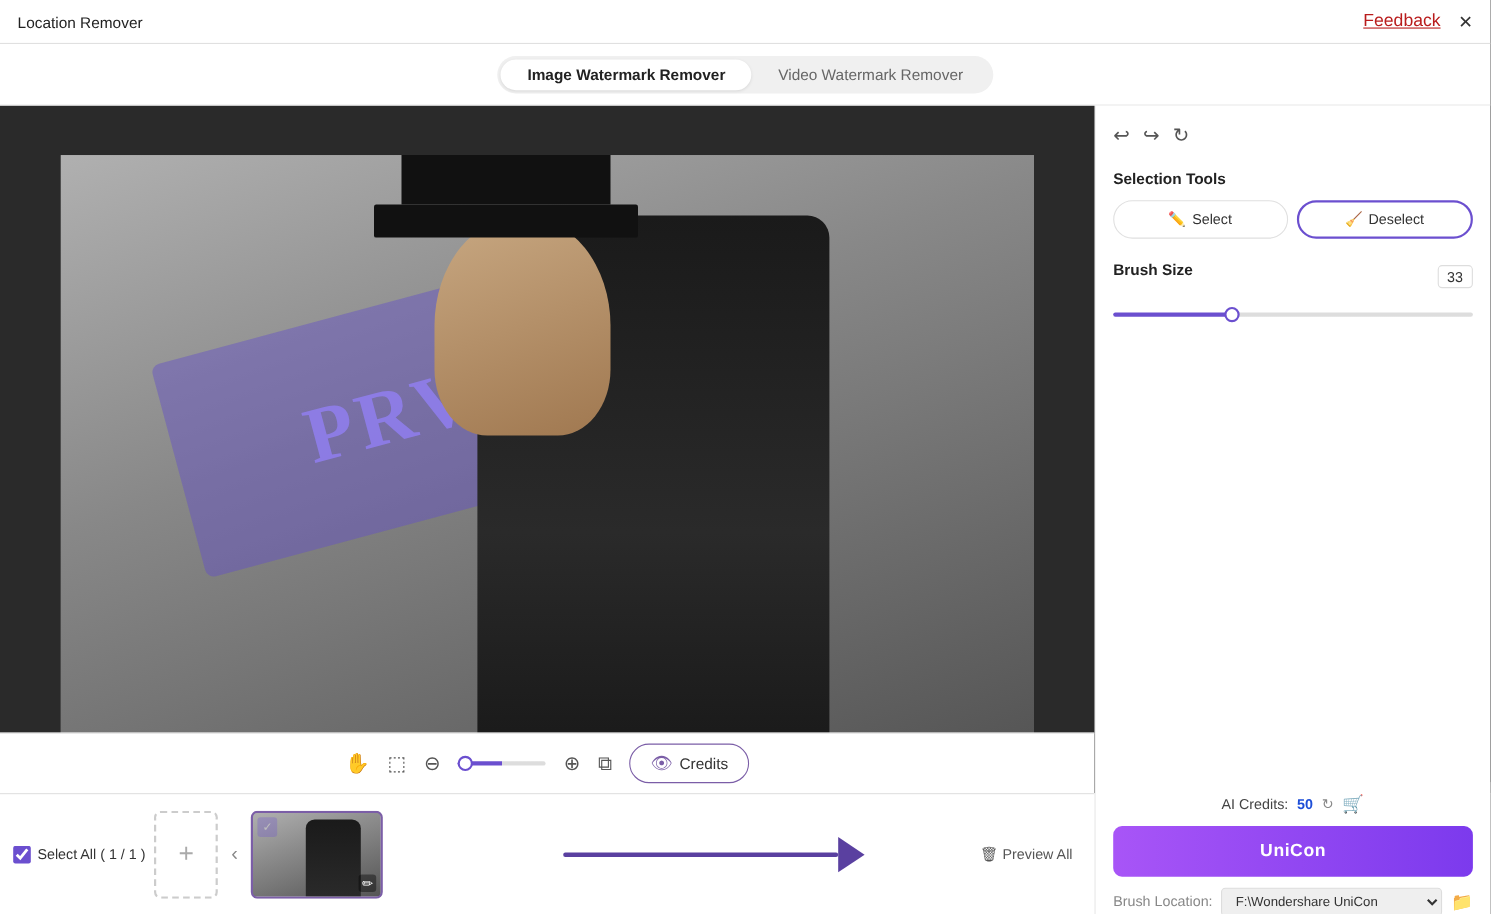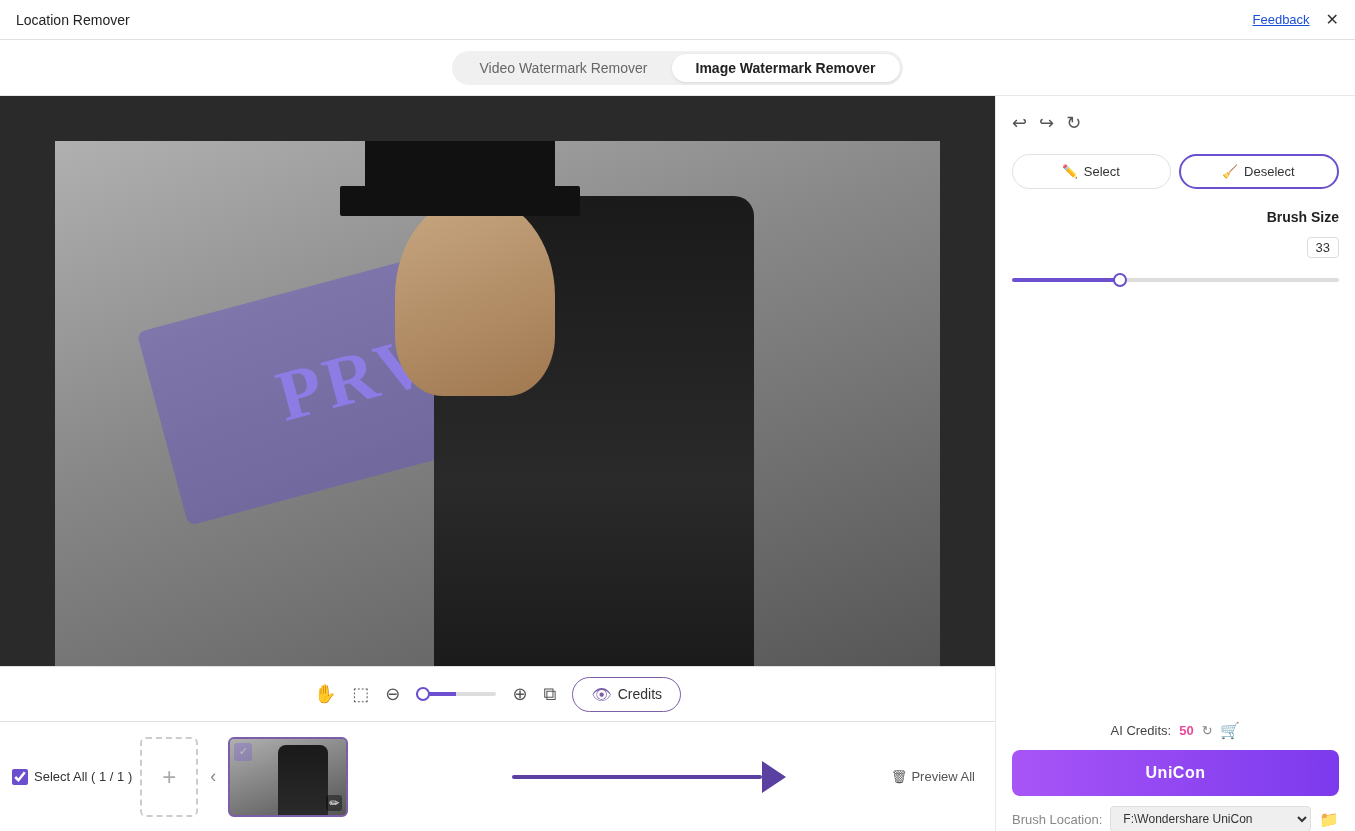--- a/index.html
+++ b/index.html
@@ -33,22 +33,22 @@
       font-size: 14px;
       color: #222;
       font-weight: 500;
     }
     .titlebar-right {
       display: flex;
       align-items: center;
       gap: 16px;
     }
     .feedback-link {
-      font-size: 13px;
-      color: #1d4ed8;
+      font-size: 16px;
+      color: #b91c1c;
       text-decoration: underline;
       cursor: pointer;
     }
     .close-btn {
       font-size: 16px;
       color: #333;
       cursor: pointer;
       background: none;
       border: none;
     }
@@ -252,23 +252,22 @@
       border: 2px solid #6b4fcf;
       color: #333;
     }
 
     .brush-section {
       margin-bottom: 20px;
     }
     .brush-header {
       display: flex;
       justify-content: space-between;
-      align-items: flex-end;
+      align-items: center;
       margin-bottom: 10px;
-      flex-direction: column;
     }
     .brush-value {
       font-size: 13px;
       color: #333;
       border: 1px solid #ddd;
       border-radius: 4px;
       padding: 2px 8px;
     }
     .brush-slider {
       width: 100%;
@@ -412,21 +411,21 @@
     .credits-row {
       display: flex;
       align-items: center;
       justify-content: center;
       gap: 8px;
       font-size: 13px;
       color: #444;
     }
     .credits-count {
       font-weight: 700;
-      color: #ec4899;
+      color: #1d4ed8;
     }
     .credits-icon {
       cursor: pointer;
       color: #888;
     }
     .cart-icon {
       cursor: pointer;
       color: #555;
       font-size: 16px;
     }
@@ -510,22 +509,22 @@
     <span class="titlebar-title">Location Remover</span>
   </div>
   <div class="titlebar-right">
     <span class="feedback-link">Feedback</span>
     <button class="close-btn">✕</button>
   </div>
 </div>
 
 <div class="tabbar">
   <div class="tab-group">
+    <button class="tab-item active">Image Watermark Remover</button>
     <button class="tab-item">Video Watermark Remover</button>
-    <button class="tab-item active">Image Watermark Remover</button>
   </div>
 </div>
 
 <div class="main-content">
 
   <div class="canvas-area">
     <div class="image-container">
 
       <div class="grad-photo">
         <div class="photo-bg"></div>
@@ -557,20 +556,21 @@
     </div>
   </div>
 
   <div class="right-panel">
     <div class="panel-icons">
       <button class="panel-icon-btn" title="Undo">↩</button>
       <button class="panel-icon-btn" title="Redo">↪</button>
       <button class="panel-icon-btn" title="Refresh">↻</button>
     </div>
 
+    <div class="section-title">Selection Tools</div>
 
     <div class="selection-tools">
       <button class="tool-btn">
         <span>✏️</span>
         <span>Select</span>
       </button>
       <button class="tool-btn active-purple">
         <span>🧹</span>
         <span>Deselect</span>
       </button>

